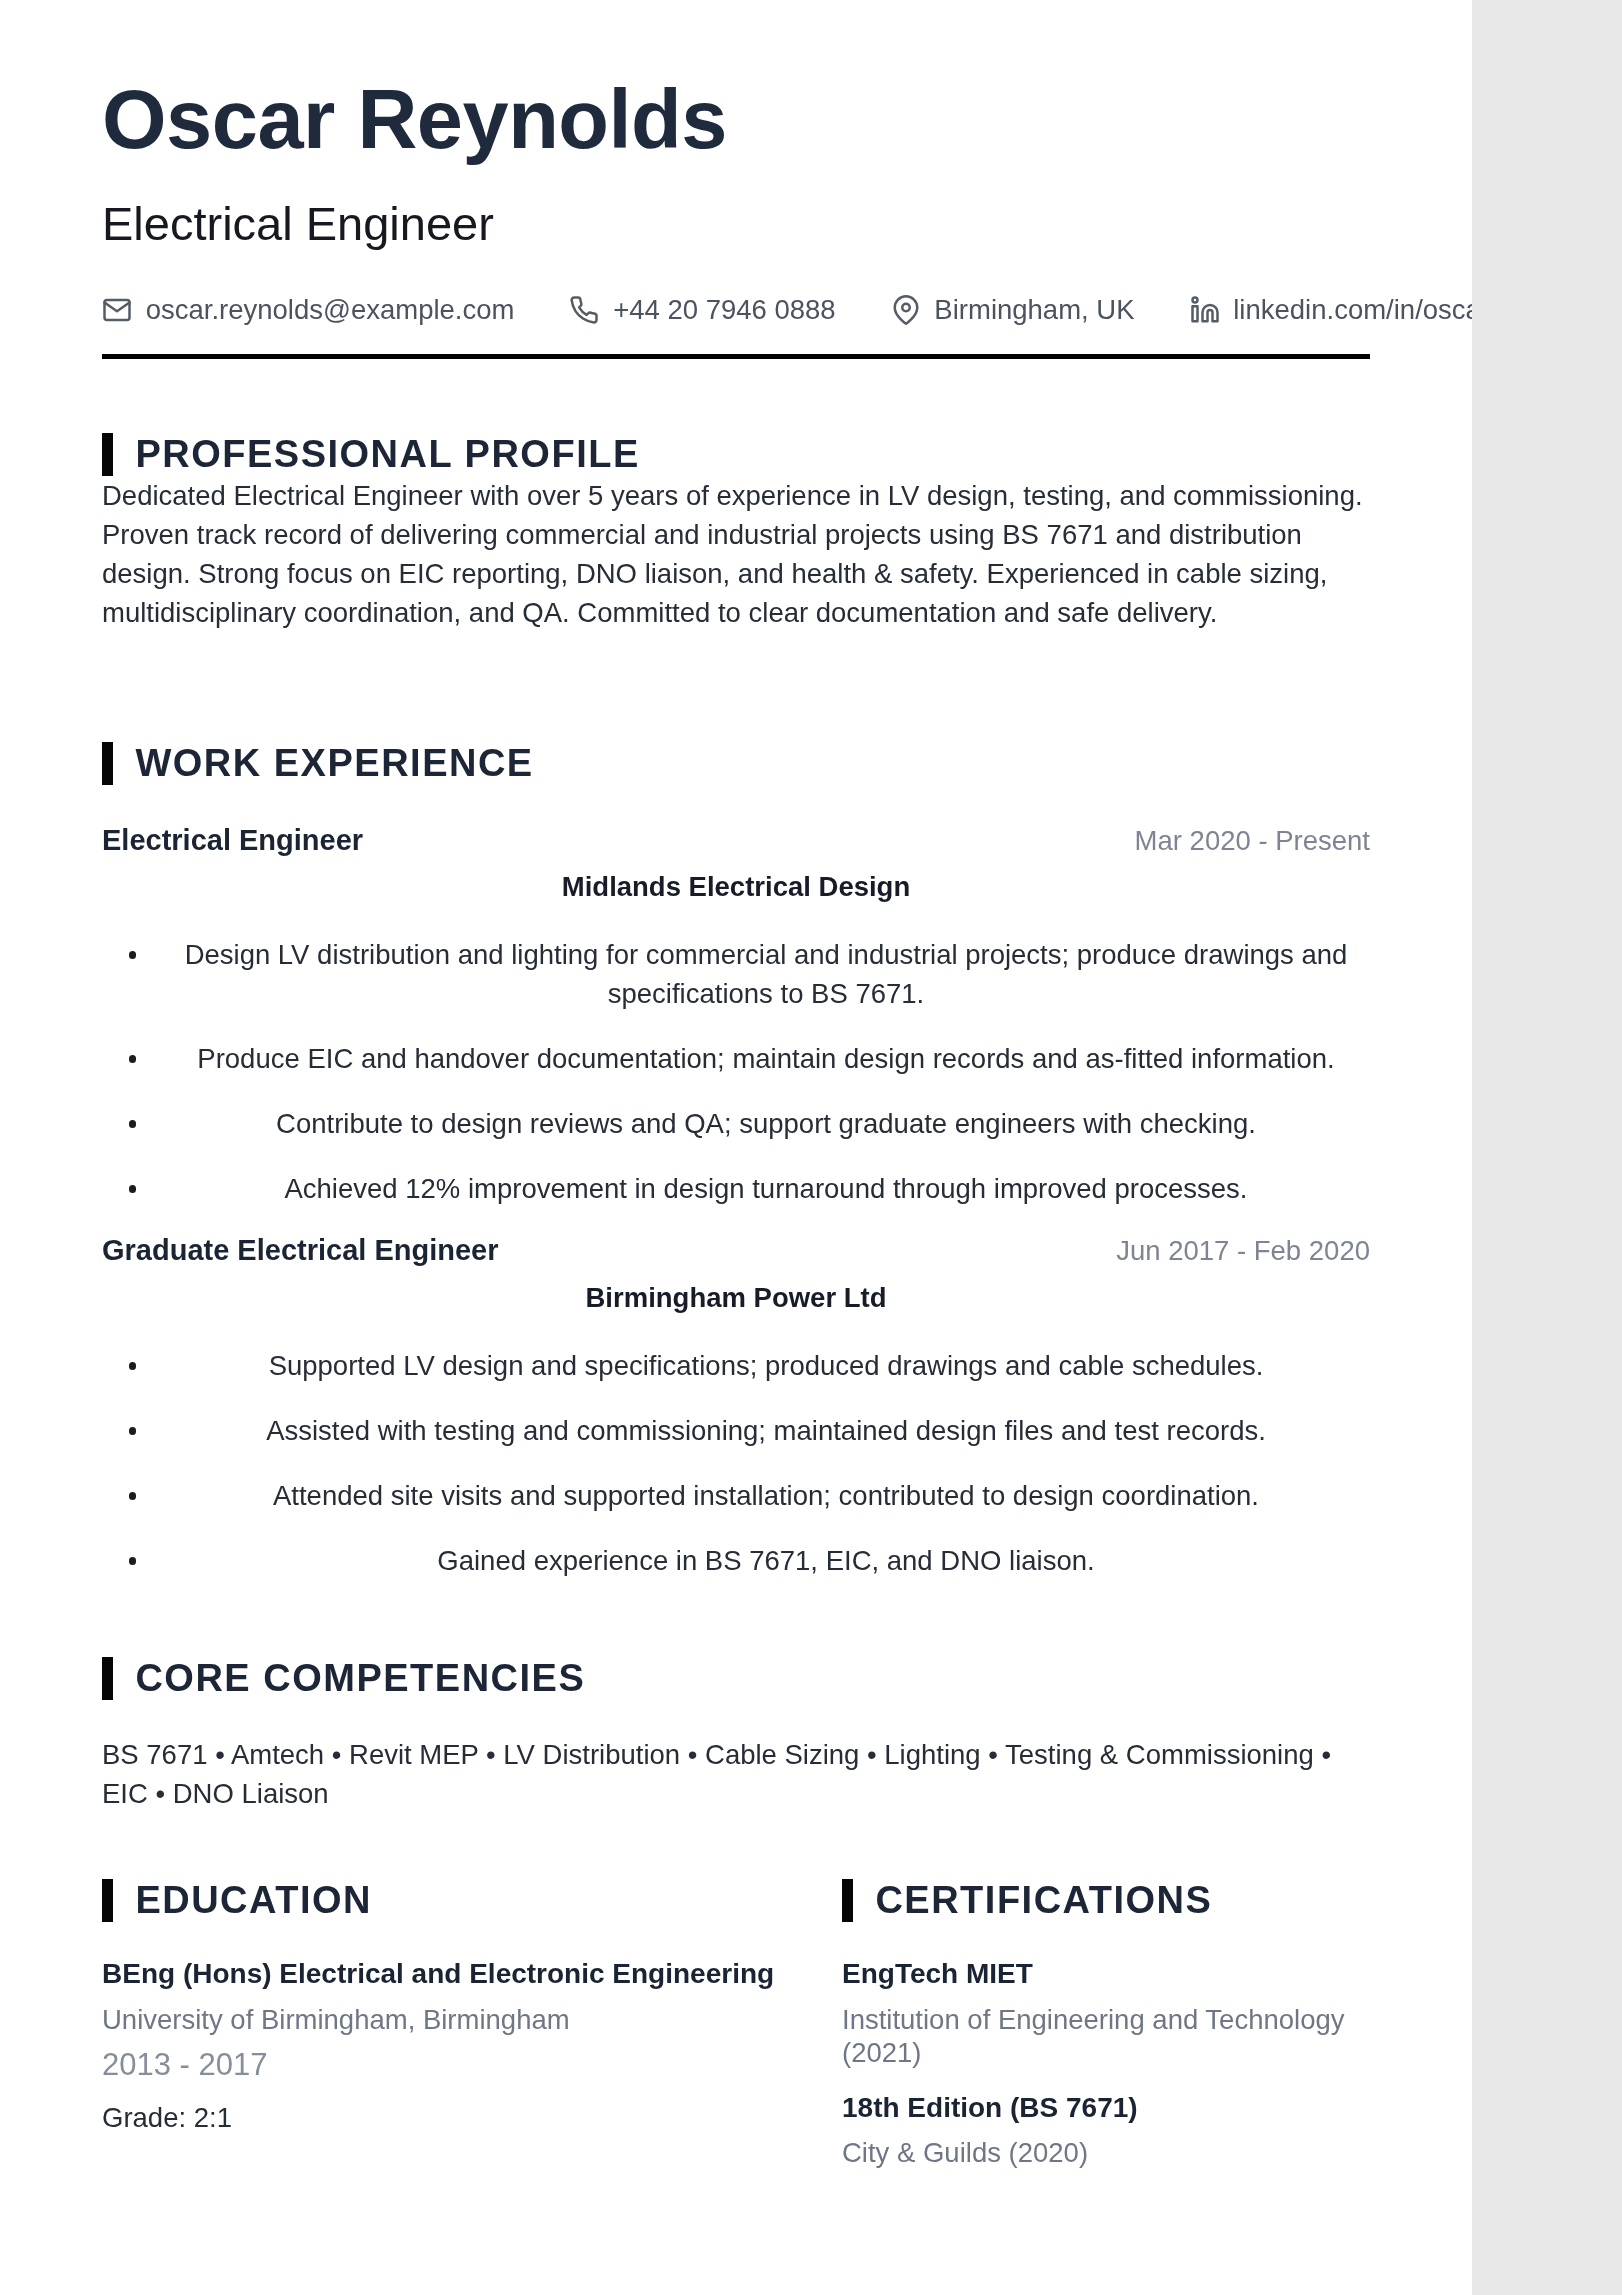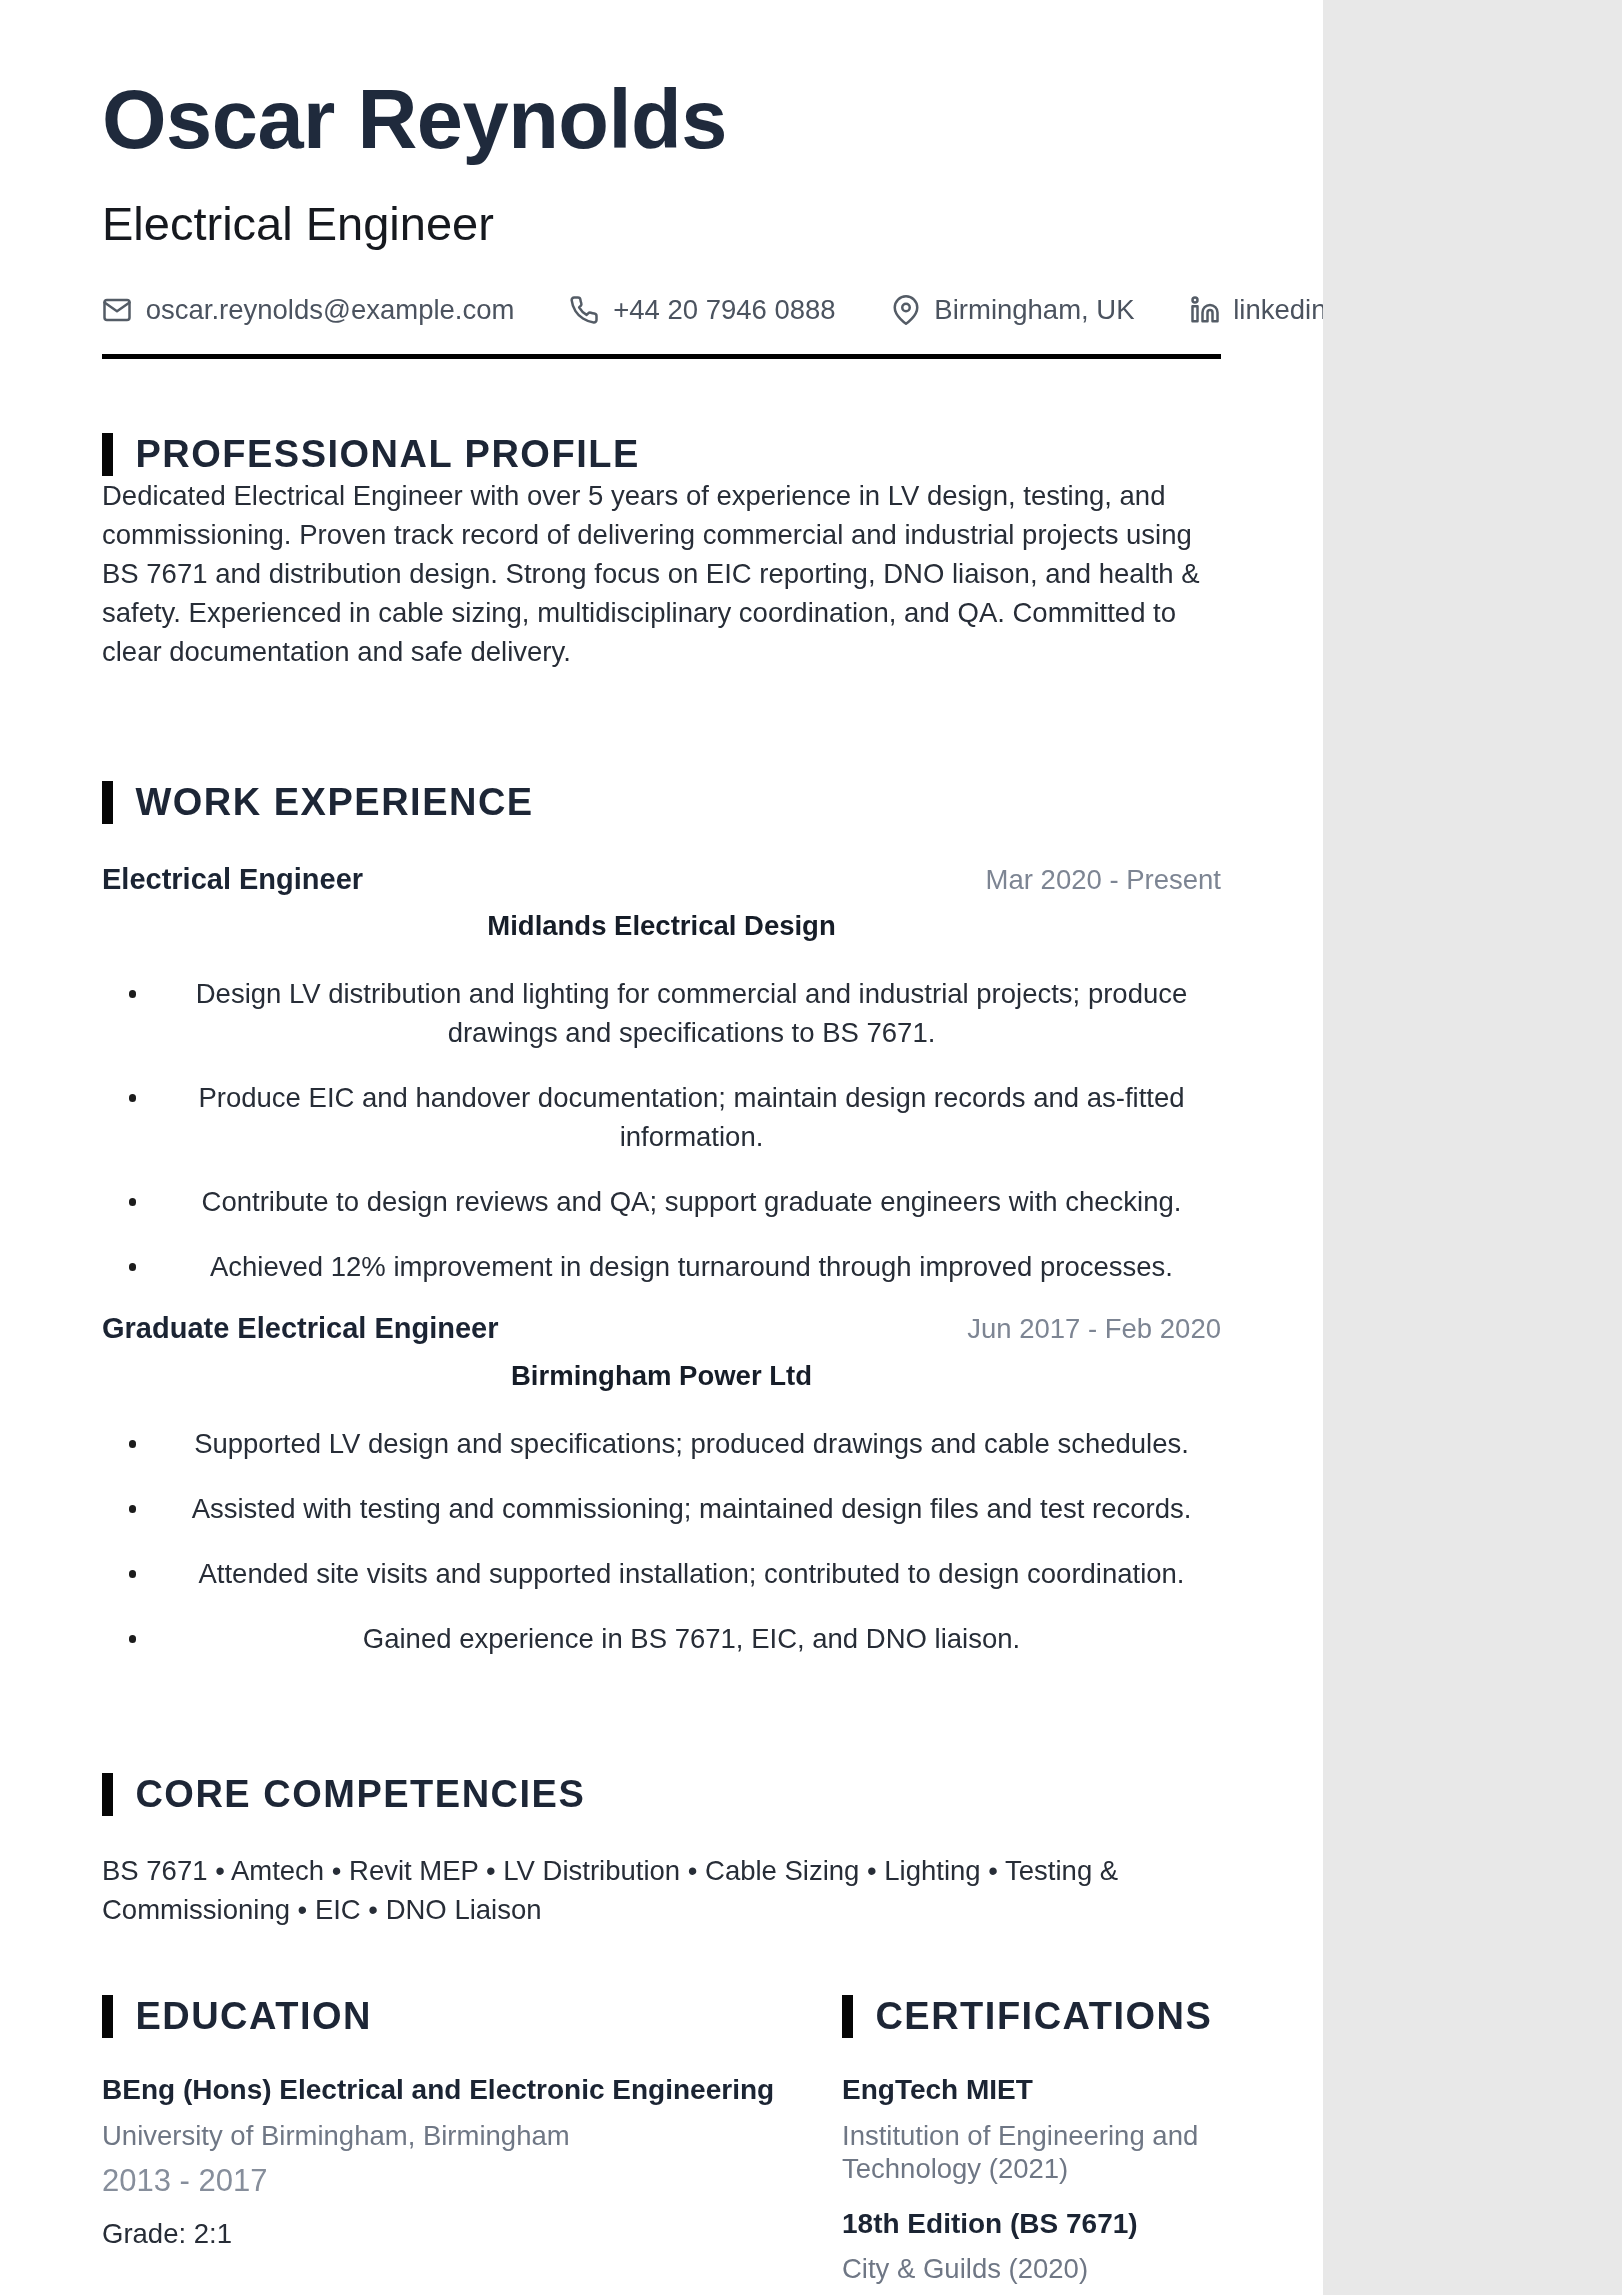--- a/index.html
+++ b/index.html
@@ -1,18 +1,18 @@
 <!DOCTYPE html>
 <html style="font-size:7.8px"><head>
 <meta charset="utf-8">
 <style>
   html, body { margin: 0; padding: 0; background: #e8e8e8; }
   * { box-sizing: border-box; }
   .page {
-    width: 1323px;
+    width: 1472px;
     height: 2295px;
     background: #ffffff;
     padding: 74px 102px 0 102px;
     font-family: "Liberation Sans", "DejaVu Sans", sans-serif;
     color: #272d37;
     overflow: hidden;
   }
 
   
   .name {
@@ -89,21 +89,21 @@
   ul.bullets li::before {
     content: "";
     position: absolute;
     left: 26.5px; top: 16px;
     width: 7.4px; height: 7.4px;
     border-radius: 50%;
     background: #1c1c1c;
   }
 
   
-  .section-competencies { margin-top: 115px; }
+  .section-competencies { margin-top: 77px; }
   .competencies-text { margin-top: 35px; font-size: 27.5px; line-height: 39px; color: #272d37; }
 
   
   .bottom-grid {
     margin-top: 66px;
     display: grid;
     grid-template-columns: 740px 1fr;
   }
   .entry-primary { margin-top: 35px; font-size: 28px; font-weight: 700; color: #1b2433; line-height: 1.2; }
   .entry-secondary { margin-top: 11.8px; font-size: 27.5px; color: #6f7785; line-height: 1.2; }

